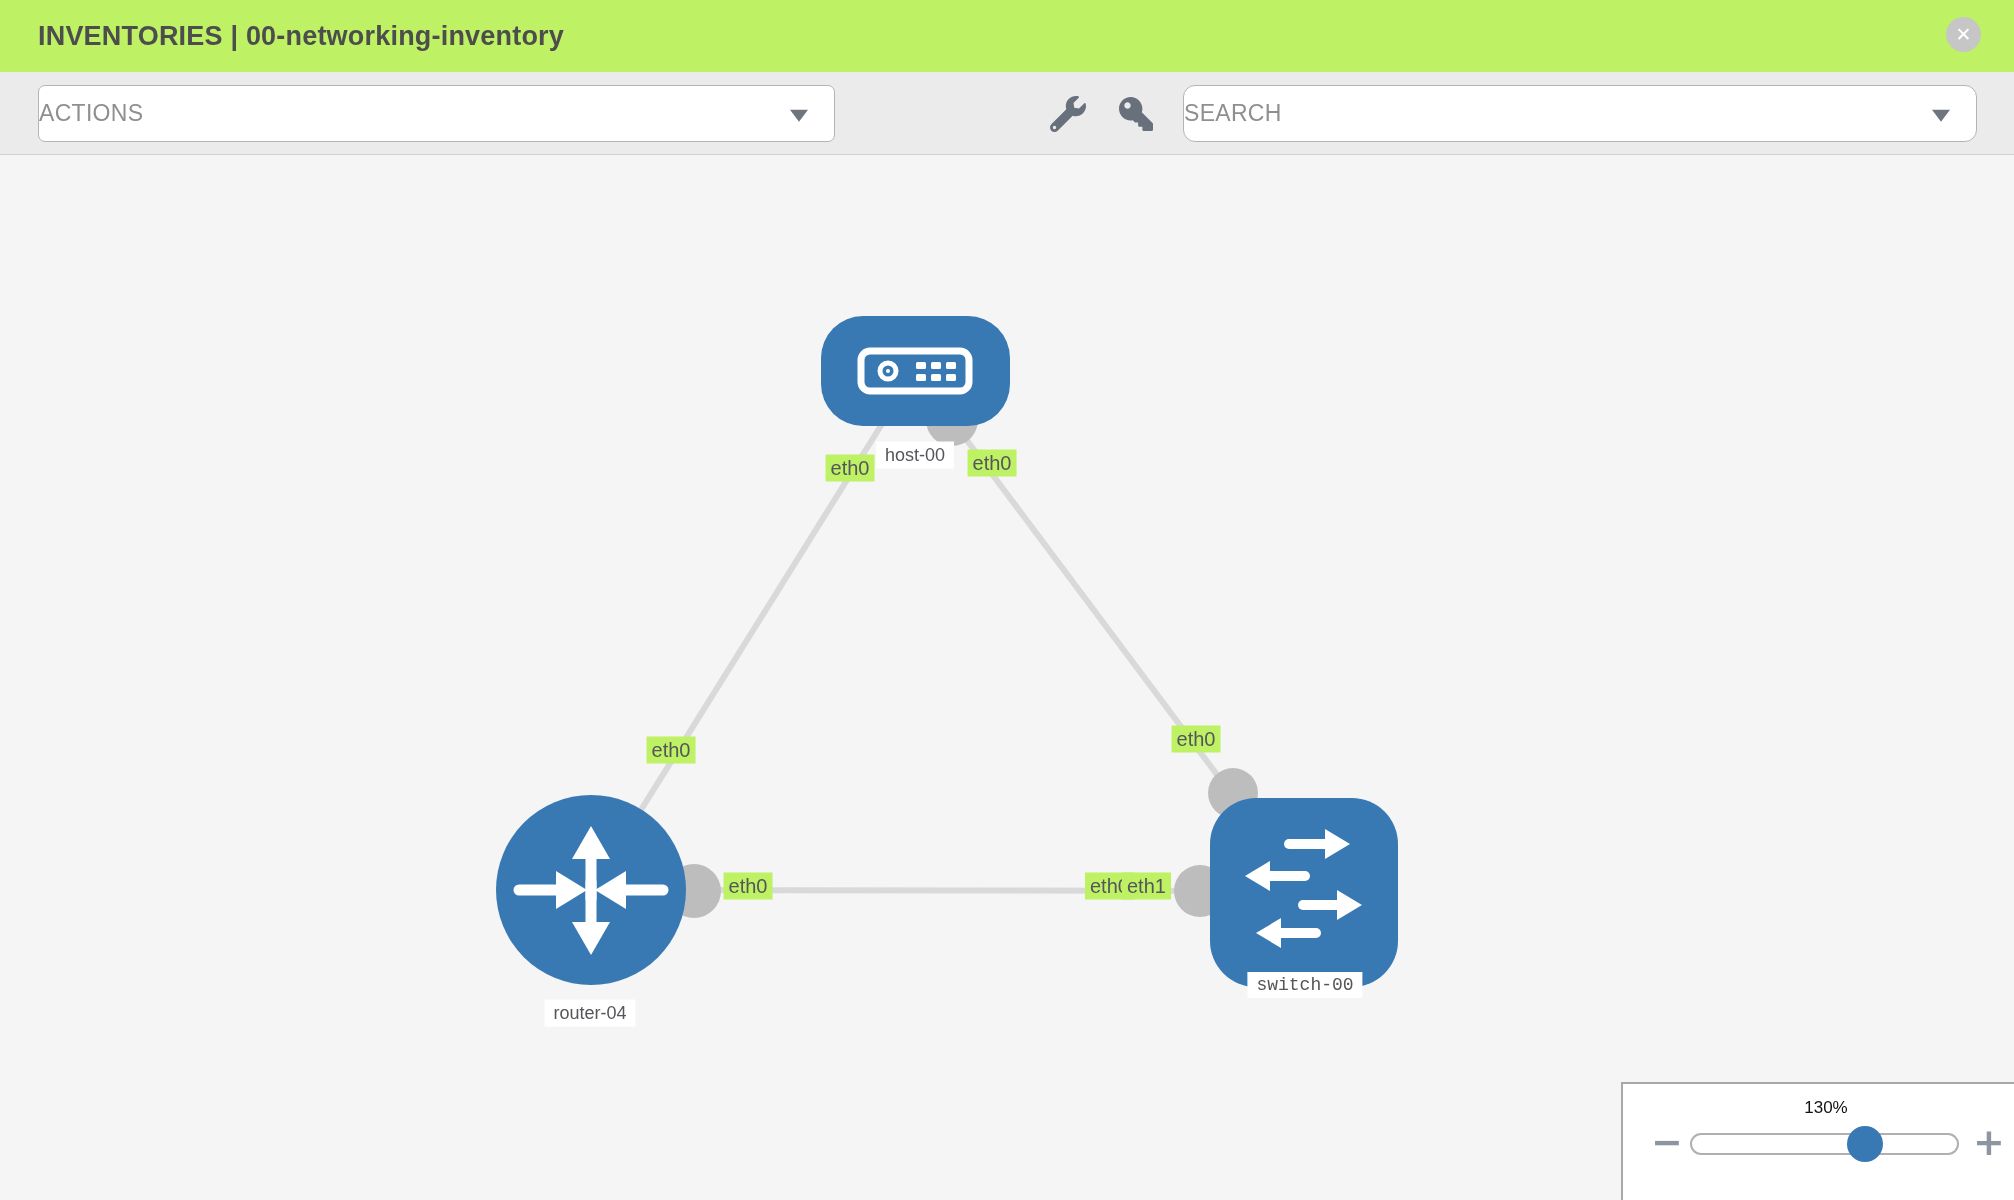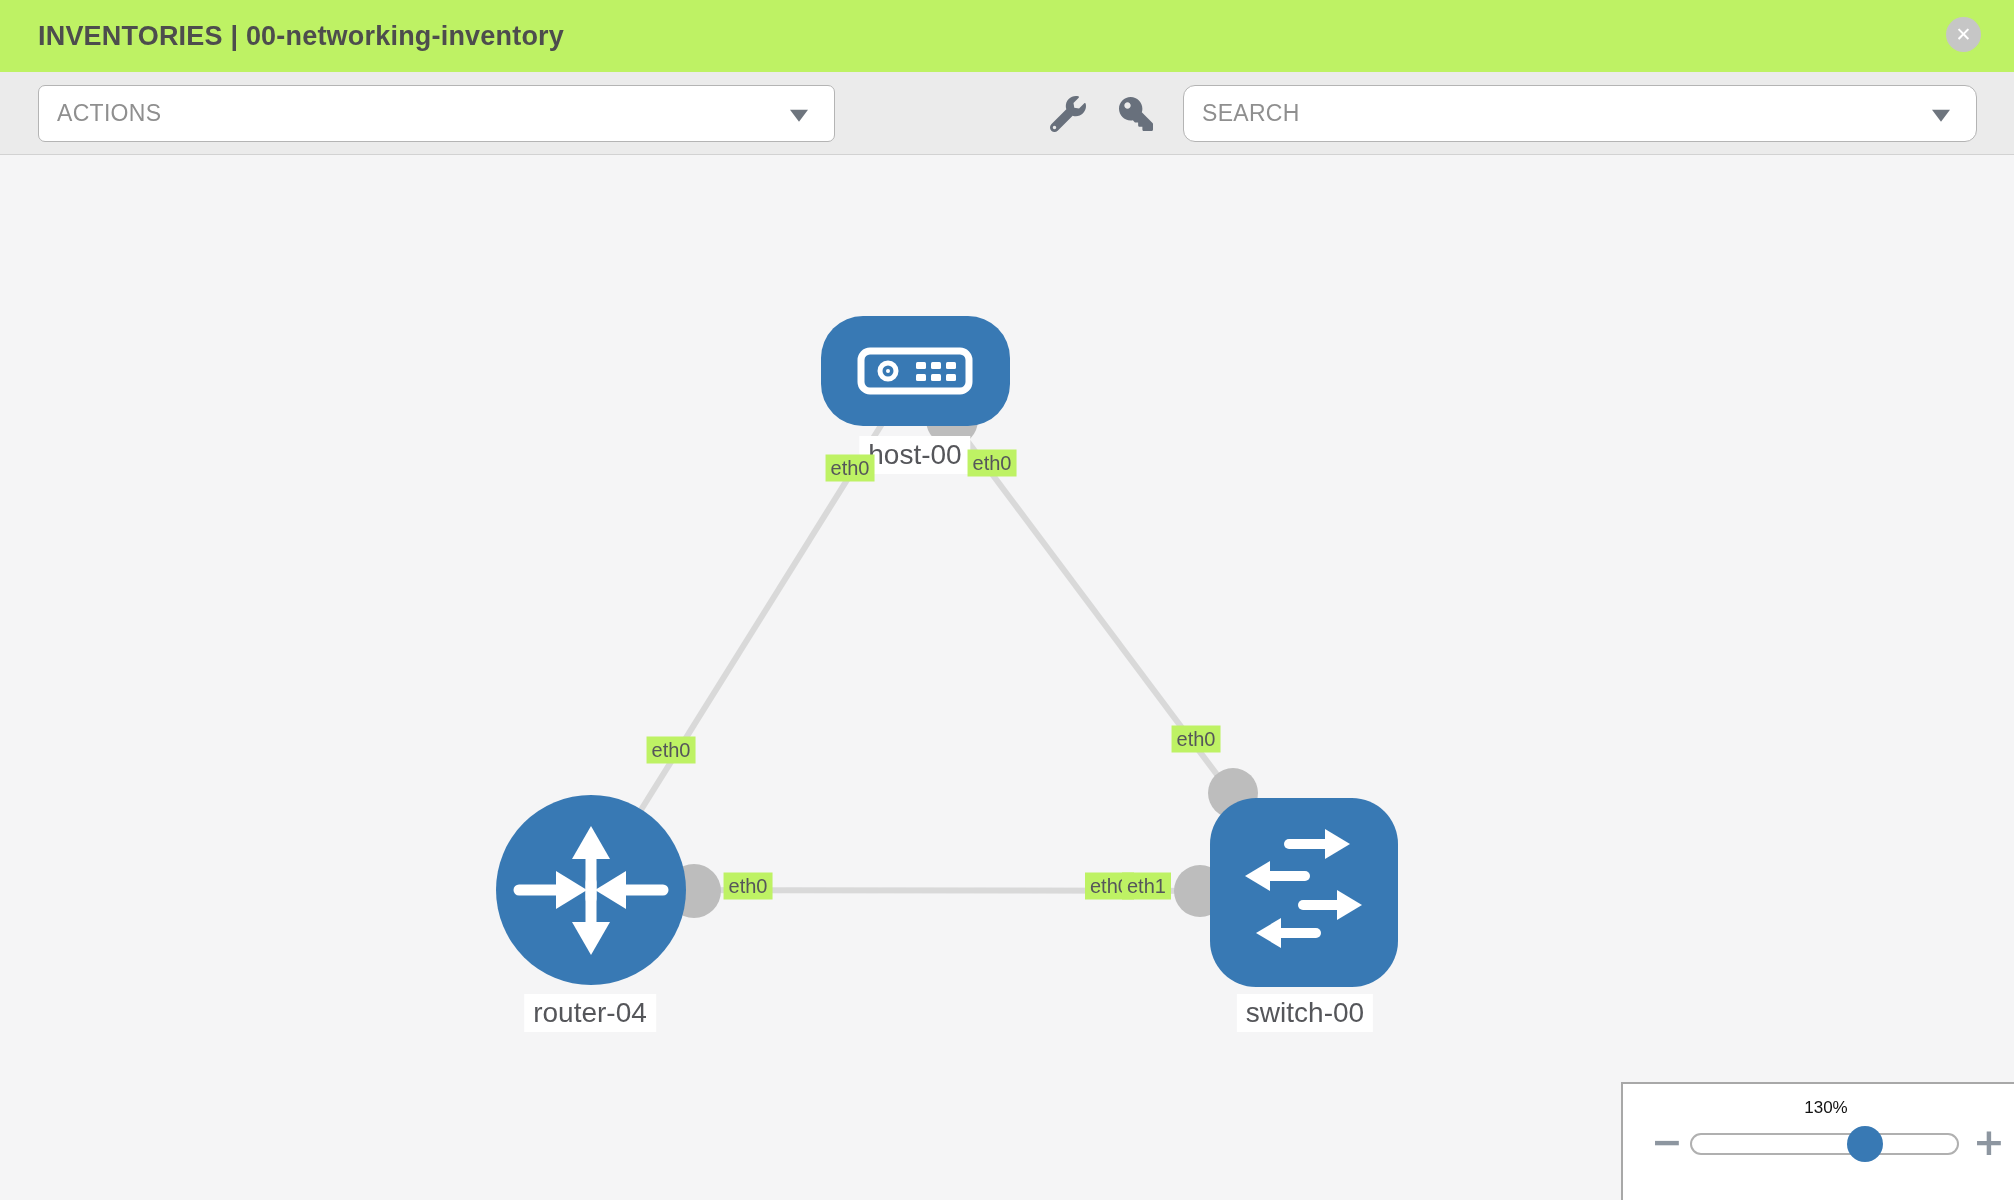--- a/index.html
+++ b/index.html
@@ -27,39 +27,39 @@
   .toolbar{
     position:absolute;top:72px;left:0;width:2014px;height:83px;
     background:#ebebeb;border-bottom:1px solid #d2d2d2;box-sizing:border-box;
   }
   .select-box{
     position:absolute;top:13px;height:57px;background:#ffffff;
     border:1px solid #b4b4b4;border-radius:7px;box-sizing:border-box;
     display:flex;align-items:center;cursor:pointer;
   }
   .select-box .label{
-    padding-left:18px;font-size:23px;color:#8f8f8f;letter-spacing:.3px;
+    font-size:23px;color:#8f8f8f;letter-spacing:.3px;
   }
   .caret{
     position:absolute;right:26px;top:50%;transform:translateY(-35%);
     width:0;height:0;border-left:9px solid transparent;border-right:9px solid transparent;
     border-top:12px solid #6e757e;
   }
   .tool-icon-btn{
     position:absolute;top:13px;width:48px;height:57px;background:transparent;border:none;
     display:flex;align-items:center;justify-content:center;cursor:pointer;padding:0;
   }
   
   .canvas{
     position:absolute;top:155px;left:0;width:2014px;height:1045px;background:#f5f5f6;
   }
   .canvas svg{position:absolute;top:0;left:0;}
   .node-label{
     position:absolute;transform:translate(-50%,-50%);
-    background:#ffffff;color:#55565a;font-size:28px;padding:3px 9px;white-space:nowrap;
+    background:#ffffff;color:#55565a;font-size:18px;padding:3px 9px;white-space:nowrap;
   }
   .eth-label{
     position:absolute;transform:translate(-50%,-50%);
     background:#bef264;color:#55565a;font-size:20px;padding:2px 5px;white-space:nowrap;
   }
   .eth-label.edge{transform:translateY(-50%);} 
   
   .zoom-panel{
     position:absolute;left:1621px;top:1082px;width:400px;height:130px;
     background:#ffffff;border:2px solid #a8a8a8;box-sizing:border-box;
@@ -175,21 +175,21 @@
         <line x1="1303" y1="750" x2="1340" y2="750"></line>
         <polygon points="1362,750 1337,735 1337,765" stroke="none"></polygon>
         <line x1="1316" y1="778" x2="1278" y2="778"></line>
         <polygon points="1256,778 1281,763 1281,793" stroke="none"></polygon>
       </g>
     </g>
   </svg>
 
   <div class="node-label" style="left:915px;top:300px;">host-00</div>
   <div class="node-label" style="left:590px;top:858px;">router-04</div>
-  <div class="node-label" style="left:1305px;top:858px;">switch-00</div>
+  <div class="node-label" style="left:1305px;top:830px;font-family:Liberation Mono, monospace;">switch-00</div>
 
   <div class="eth-label" style="left:850px;top:313px;">eth0</div>
   <div class="eth-label" style="left:992px;top:308px;">eth0</div>
   <div class="eth-label" style="left:671px;top:595px;">eth0</div>
   <div class="eth-label" style="left:748px;top:731px;">eth0</div>
   <div class="eth-label" style="left:1196px;top:584px;">eth0</div>
   <div class="eth-label edge" style="left:1085px;top:731px;">eth0</div>
   <div class="eth-label edge" style="left:1122px;top:731px;text-align:center;">eth1</div>
 </div>
 

